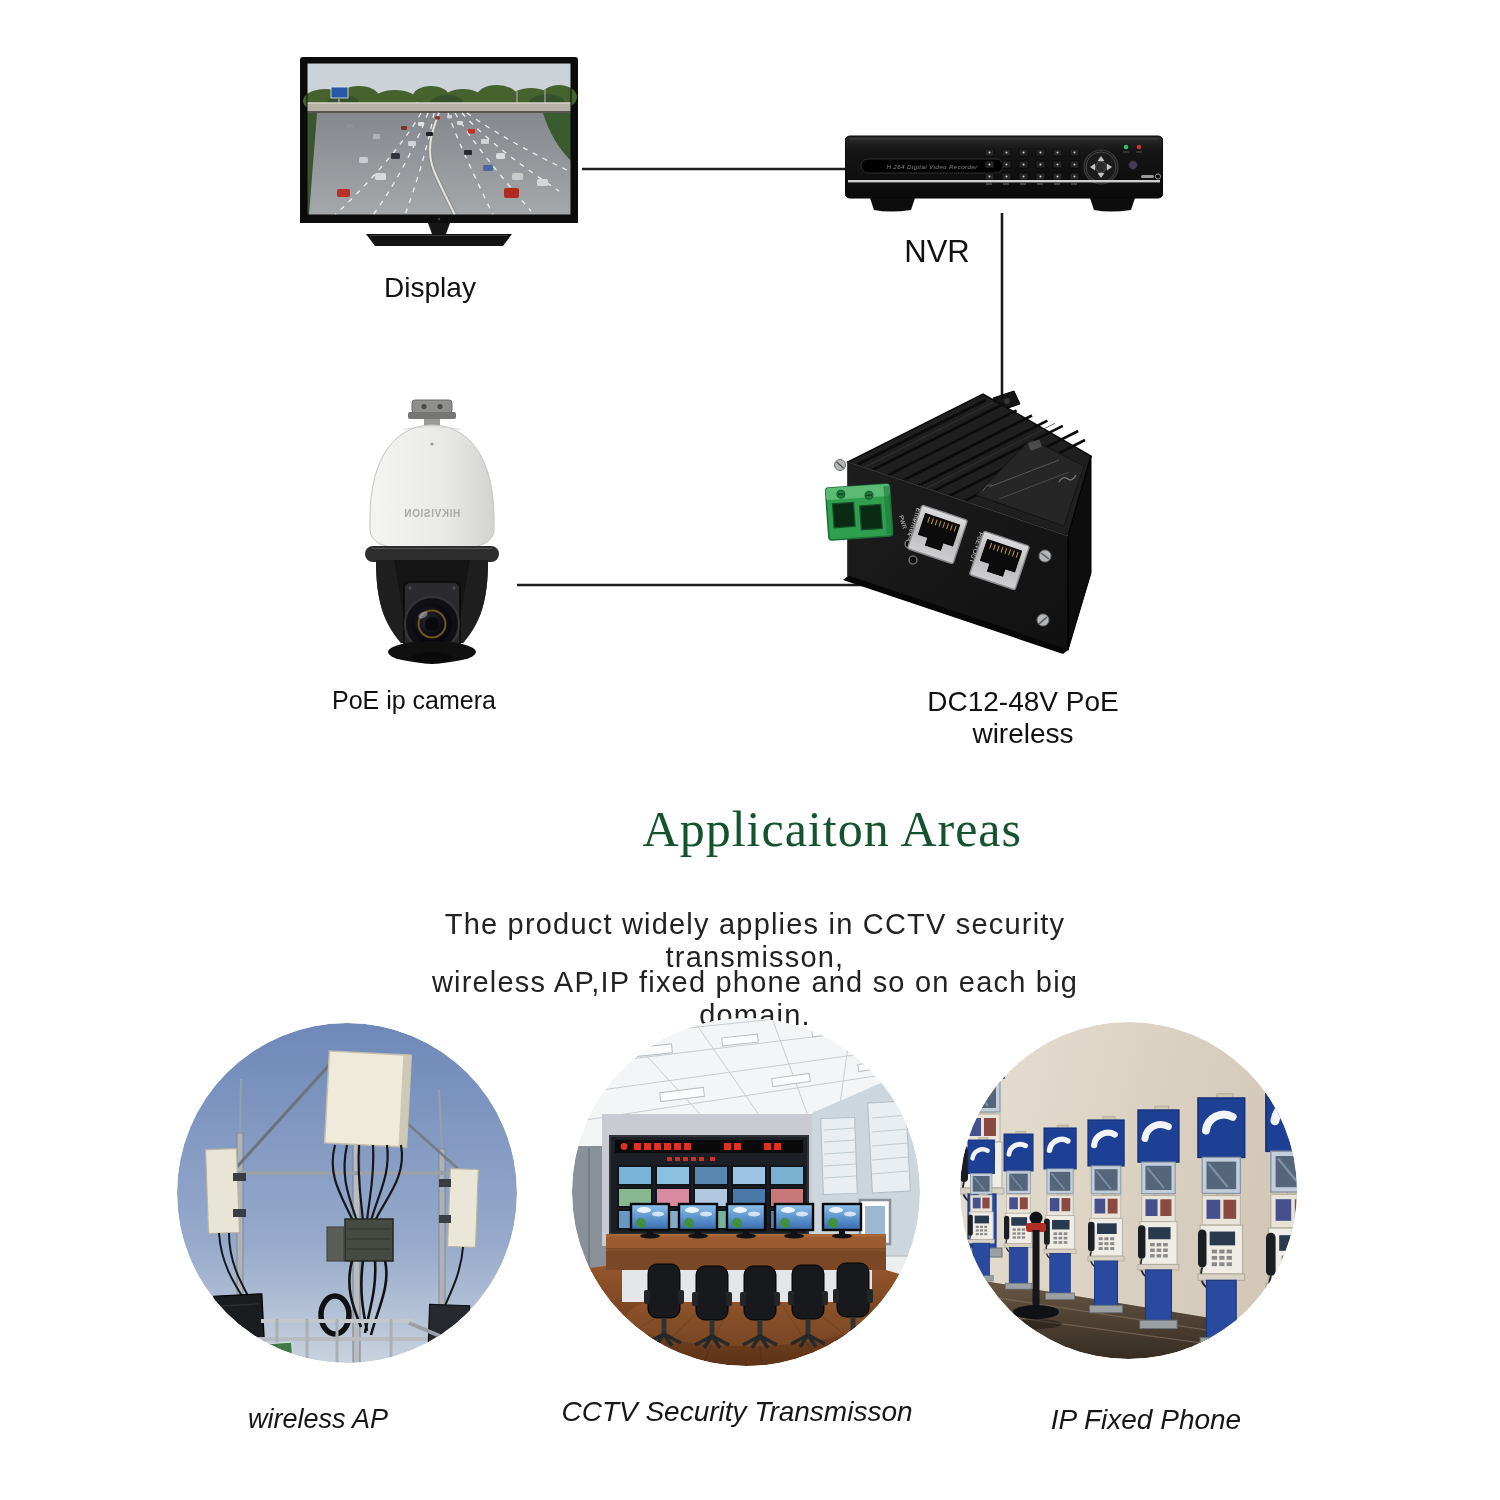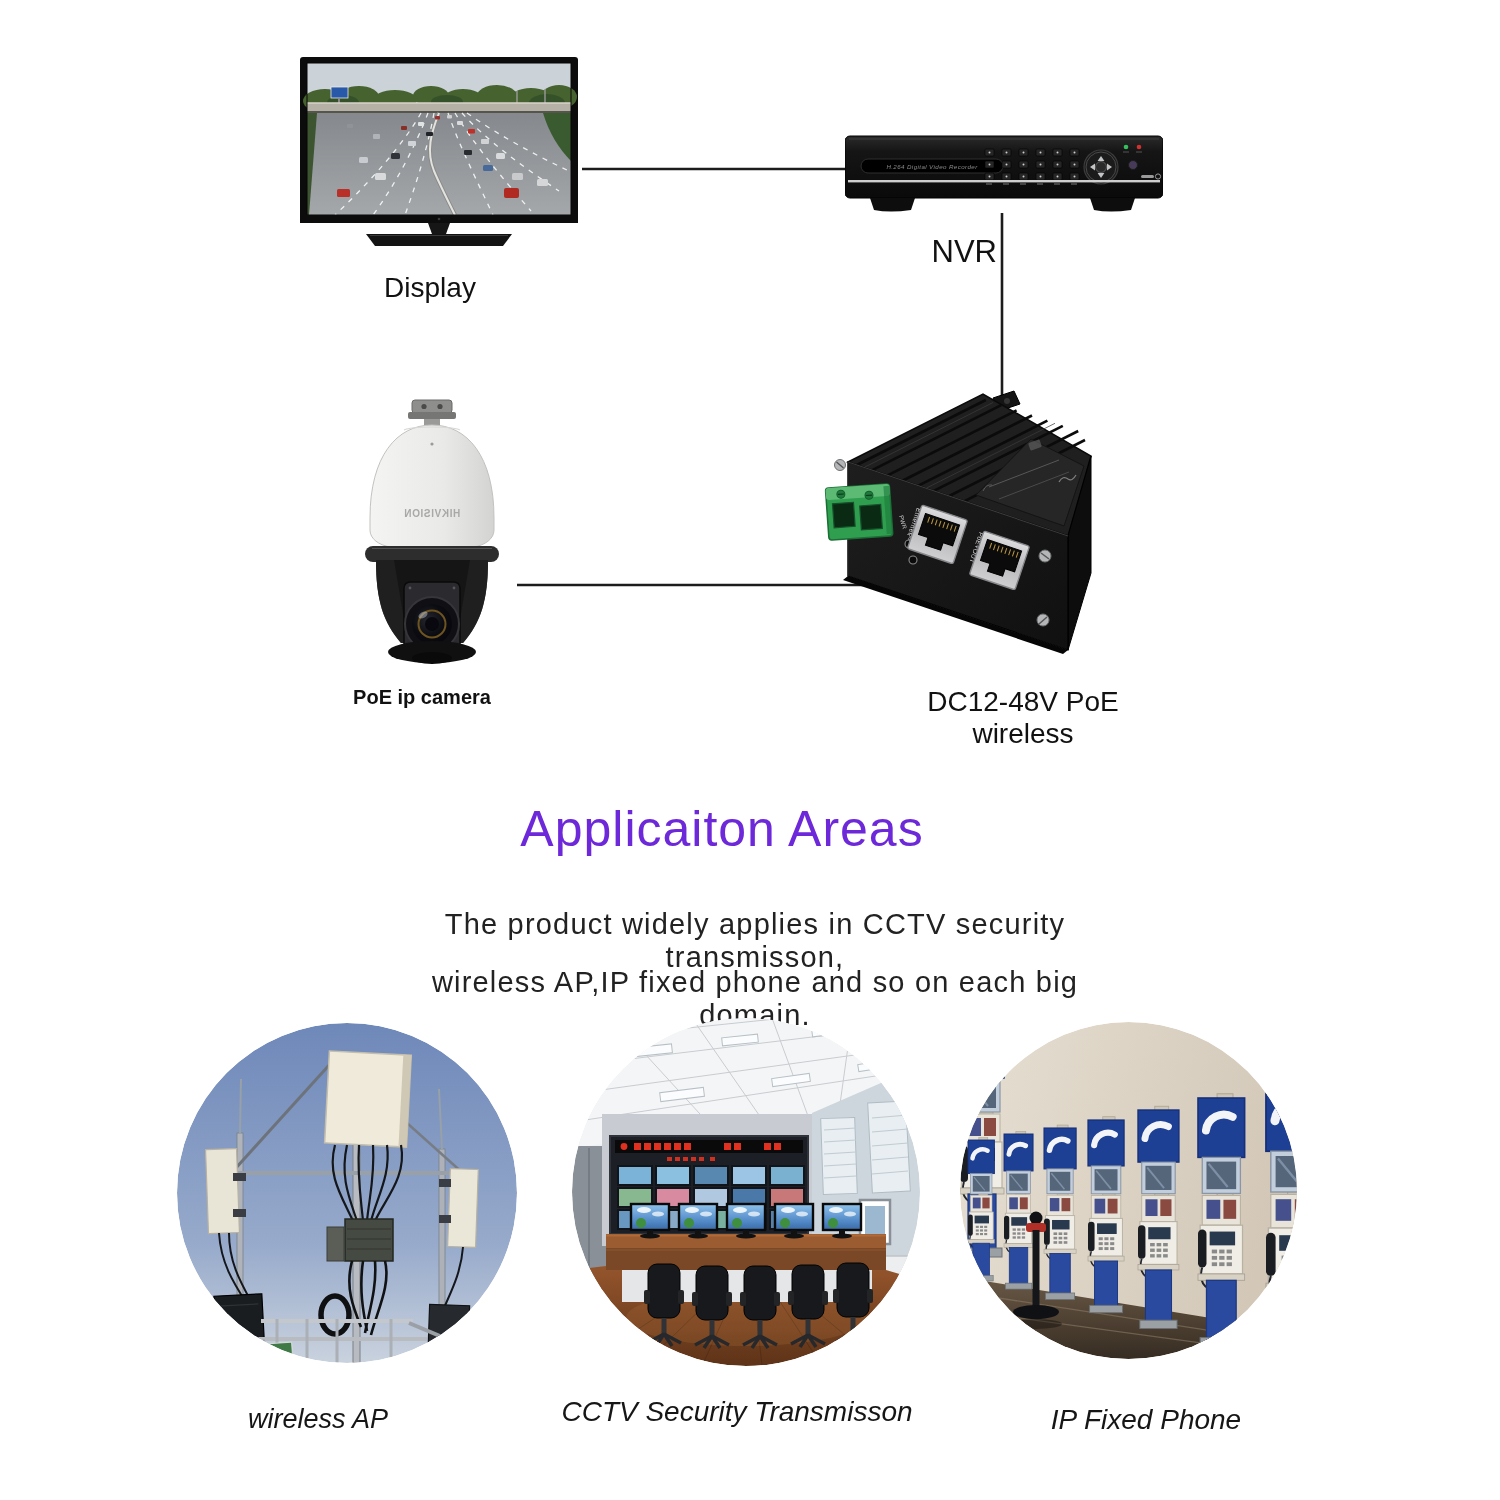--- a/index.html
+++ b/index.html
@@ -1,21 +1,21 @@
 <!DOCTYPE html>
 <html><head>
 <meta charset="utf-8">
 <style>
   html,body{margin:0;padding:0;background:#fff;}
   body{font-family:"Liberation Sans",sans-serif;}
   .canvas{position:relative;width:1500px;height:1500px;background:#fff;overflow:hidden;}
   .lbl{position:absolute;color:#111;text-align:center;font-family:"Liberation Sans",sans-serif;}
   .dev{position:absolute;z-index:2;}
   .wires{position:absolute;left:0;top:0;z-index:1;pointer-events:none;}
-  .title{position:absolute;color:#6d28d9;text-align:center;font-size:50px;letter-spacing:1px;}
+  .title{position:absolute;color:#14532d;text-align:right;font-size:50px;letter-spacing:1px;font-family:Liberation Serif, serif;}
   .para{position:absolute;color:#222;text-align:center;font-size:29px;letter-spacing:1.2px;}
   .circ{position:absolute;border-radius:50%;overflow:hidden;z-index:2;}
   .circ svg{display:block;}
   .cap{position:absolute;color:#161616;text-align:center;font-style:italic;}
   svg text{font-family:"Liberation Sans",sans-serif;}
 </style>
 </head>
 <body>
 
 <div class="canvas">
@@ -208,21 +208,21 @@
       <circle cx="288" cy="31" r="4.5" fill="#463a58" stroke="#1c1c1c" stroke-width="1"></circle>
       <rect x="296" y="41" width="13" height="3" rx="1.5" fill="#9a9a9a"></rect>
       <circle cx="313" cy="42.5" r="2.6" fill="none" stroke="#9a9a9a" stroke-width="1"></circle>
       <rect x="3" y="46" width="312" height="2.4" fill="#cfcfcf"></rect>
       <g fill="#0d0d0d">
         <path d="M25,64 L70,64 L66,76 Q45,79 29,76 Z"></path>
         <path d="M245,64 L290,64 L286,76 Q265,79 249,76 Z"></path>
       </g>
     </svg>
   </div>
-  <div class="lbl" style="left:877px;top:234px;width:120px;font-size:31px;text-align:right;">NVR</div>
+  <div class="lbl" style="left:877px;top:234px;width:120px;font-size:31px;">NVR</div>
 
   <div class="dev" style="left:352px;top:398px;width:160px;height:272px;">
     <svg width="160" height="272" viewBox="0 0 160 272">
       <defs>
         <linearGradient id="domeG" x1="0" y1="0" x2="1" y2="0">
           <stop offset="0" stop-color="#f4f4f2"></stop>
             <stop offset="0.6" stop-color="#e9e9e7"></stop>
             <stop offset="1" stop-color="#d3d3d1"></stop>
         </linearGradient>
         <radialGradient id="lensG" cx="0.4" cy="0.4" r="0.8">
@@ -256,21 +256,21 @@
         <circle cx="80" cy="226" r="27" fill="#101014" stroke="#36363a" stroke-width="2"></circle>
         <circle cx="80" cy="226" r="20" fill="url(#lensG)"></circle>
         <circle cx="80" cy="226" r="13.5" fill="none" stroke="#6e5420" stroke-width="2"></circle>
         <circle cx="80" cy="226" r="7" fill="#08080e"></circle>
         <ellipse cx="71" cy="217" rx="5" ry="3" fill="#cfd4e0" opacity="0.45" transform="rotate(-30 71 217)"></ellipse>
         <ellipse cx="80" cy="254" rx="44" ry="11" fill="#101010"></ellipse>
         <ellipse cx="80" cy="260" rx="20" ry="6" fill="#0a0a0a"></ellipse>
       </g>
     </svg>
   </div>
-  <div class="lbl" style="left:272px;top:686px;width:300px;font-size:20px;font-weight:bold;">PoE ip camera</div>
+  <div class="lbl" style="left:264px;top:686px;width:300px;font-size:25px;">PoE ip camera</div>
 
   <div class="dev" style="left:823px;top:388px;width:270px;height:275px;">
     <svg width="270" height="275" viewBox="0 0 270 275">
       <defs>
         <linearGradient id="faceG" x1="0" y1="0" x2="1" y2="1">
           <stop offset="0" stop-color="#1e1e1e"></stop>
             <stop offset="1" stop-color="#101010"></stop>
         </linearGradient>
         <linearGradient id="metalG" x1="0" y1="0" x2="0" y2="1">
           <stop offset="0" stop-color="#dcdcde"></stop>

